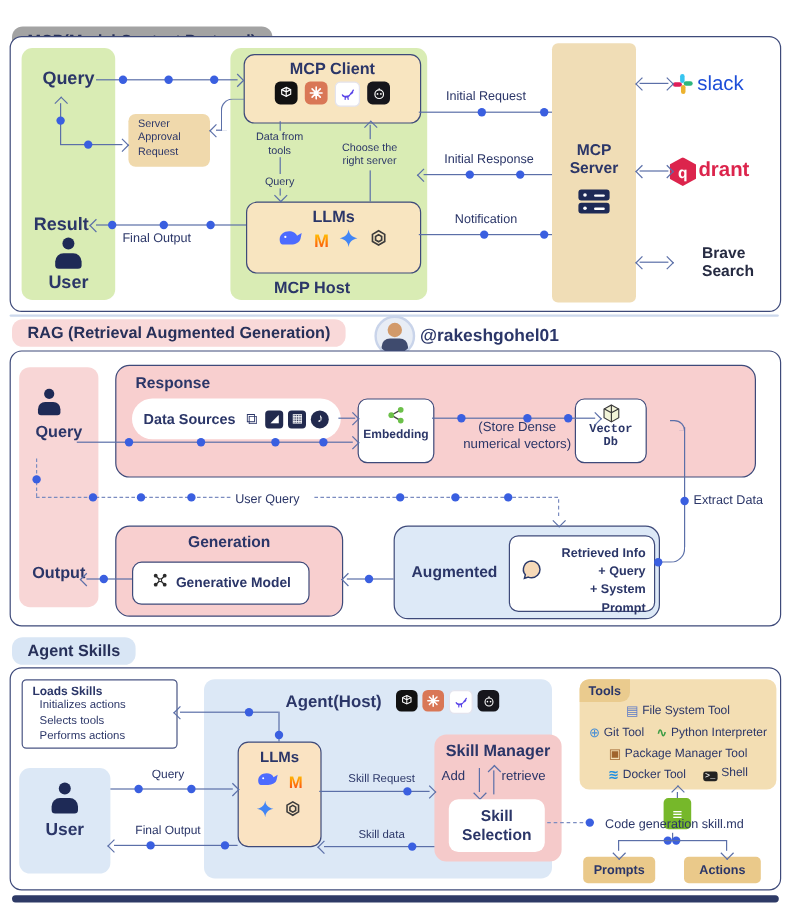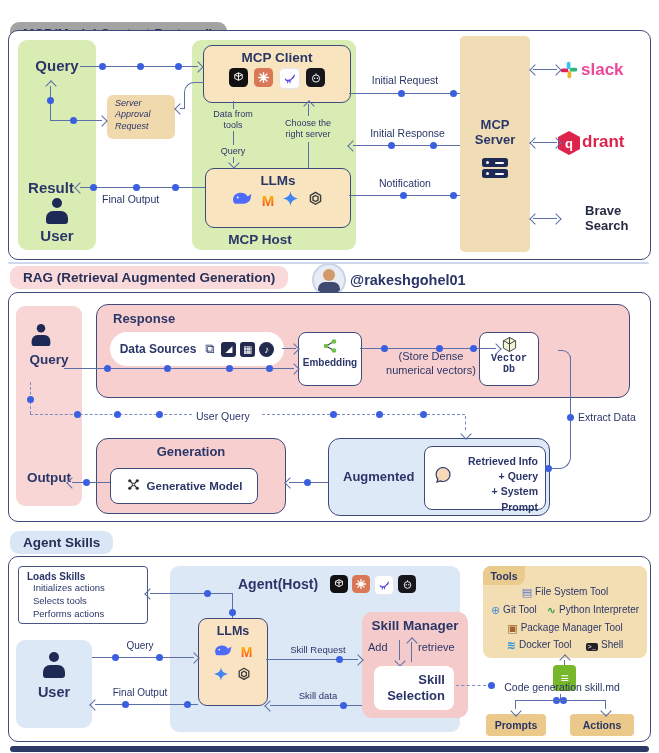--- a/index.html
+++ b/index.html
@@ -69,21 +69,21 @@
   <div class="abs secbox" style="left:8px;top:30px;width:641px;height:228px;"></div>
   <div class="abs panel" style="left:18px;top:40px;width:78px;height:210px;background:#d9ecb4;"></div>
   <div class="abs panel" style="left:192px;top:40px;width:164px;height:210px;background:#d9ecb4;"></div>
 
   <div class="abs ctr" style="left:18px;top:57px;width:78px;font-size:15px;font-weight:600;">Query</div>
   <div class="abs ctr" style="left:18px;top:179px;width:66px;font-size:15px;font-weight:600;">Result</div>
   <div class="person" style="left:44px;top:198px;"></div>
   <div class="abs ctr" style="left:18px;top:227px;width:78px;font-size:15px;font-weight:600;">User</div>
 
   <div class="abs" style="left:107px;top:95px;width:68px;height:44px;background:#f0d9ac;border-radius:6px;padding:3px 0 0 8px;box-sizing:border-box;">
-    <div class="small9" style="width:52px;font-style:italic;">Server Approval Request</div>
+    <div class="small9" style="width:52px;">Server Approval Request</div>
   </div>
 
   <div class="abs wbox" style="left:203px;top:45px;width:146px;height:56px;background:#f8e5c0;">
     <div class="ctr" style="margin-top:4px;font-size:13.5px;font-weight:600;">MCP Client</div>
     <div style="display:flex;justify-content:center;gap:6px;margin-top:3px;">
       <span class="chip" style="width:19px;height:19px;background:#111;">
         <svg width="15" height="15" viewBox="0 0 16 16">
             <g stroke="#fff" fill="none" stroke-width="1">
               <path d="M8 3l4 2v4l-4 2-4-2V5z"></path>
               <path d="M8 3v4m0 0l4-2M8 7L4 5m4 6V7"></path>
@@ -154,21 +154,21 @@
 
   <div>
     <span class="abs" style="left:560px;top:61px;">
       <svg width="18" height="18" viewBox="0 0 24 24">
           <rect x="9" y="1" width="5" height="10" rx="2.5" fill="#36C5F0"></rect>
           <rect x="13" y="9" width="10" height="5" rx="2.5" fill="#2EB67D"></rect>
           <rect x="10" y="13" width="5" height="10" rx="2.5" fill="#ECB22E"></rect>
           <rect x="1" y="10" width="10" height="5" rx="2.5" fill="#E01E5A"></rect>
         </svg>
     </span>
-    <span class="abs" style="left:581px;top:60px;font-size:17px;font-weight:700;color:#ec4899;">slack</span>
+    <span class="abs" style="left:581px;top:60px;font-size:17px;font-weight:400;color:#1d4ed8;">slack</span>
   </div>
   <div>
     <span class="abs qhex" style="left:558px;top:131px;width:22px;height:24px;font-size:13px;">q</span>
     <span class="abs" style="left:582px;top:132px;font-size:17px;font-weight:800;color:#dc244c;">drant</span>
   </div>
   <div>
     <span class="abs bshield" style="left:558px;top:207px;width:21px;height:23px;"></span>
     <span class="abs" style="left:585px;top:204px;font-size:13px;font-weight:600;color:#262b42;line-height:1.15;">
       <span style="display:block;">Brave</span>
       <span style="display:block;">Search</span>
@@ -418,21 +418,21 @@
   <div class="abs" style="left:362px;top:612px;width:106px;height:106px;background:#f5caca;border-radius:10px;">
     <div class="ctr" style="margin-top:6px;font-size:13.5px;font-weight:600;">Skill Manager</div>
   </div>
   <div class="abs" style="left:368px;top:641px;font-size:11px;">Add</div>
   <div class="abs vl" style="left:399px;top:640px;height:20px;"></div>
     <div class="abs ar ar-d" style="left:395.5px;top:657px;"></div>
   <div class="abs vl" style="left:411px;top:642px;height:20px;"></div>
     <div class="abs ar ar-u" style="left:407.5px;top:639px;"></div>
   <div class="abs" style="left:418px;top:641px;font-size:11px;">retrieve</div>
   <div class="abs" style="left:374px;top:666px;width:80px;height:44px;background:#fff;border-radius:8px;display:flex;align-items:center;justify-content:center;">
-    <div class="ctr" style="font-size:13px;font-weight:600;line-height:1.2;width:62px;text-align:right;">Skill Selection</div>
+    <div class="ctr" style="font-size:13px;font-weight:600;line-height:1.2;width:62px;">Skill Selection</div>
   </div>
 
   <div class="abs" style="left:483px;top:566px;width:164px;height:92px;background:#f3deb3;border-radius:8px;">
     <div class="abs" style="left:0;top:0;width:42px;height:19px;background:#eacb8e;border-radius:8px 0 8px 0;display:flex;align-items:center;justify-content:center;font-size:10.5px;font-weight:600;">Tools</div>
     <div class="abs ctr" style="left:0;top:20px;width:164px;font-size:10px;font-weight:500;"><span class="toolglyph" style="color:#5b79c9;">▤</span><span>File System Tool</span></div>
     <div class="abs" style="left:0;top:38px;width:164px;display:flex;justify-content:center;gap:10px;font-size:10px;font-weight:500;">
       <span><span class="toolglyph" style="color:#4a8fd4;">⊕</span><span>Git Tool</span></span>
       <span><span class="toolglyph" style="color:#3b9c44;font-weight:700;">∿</span><span>Python Interpreter</span></span>
     </div>
     <div class="abs ctr" style="left:0;top:56px;width:164px;font-size:10px;font-weight:500;"><span class="toolglyph" style="color:#a0642d;">▣</span><span>Package Manager Tool</span></div>

